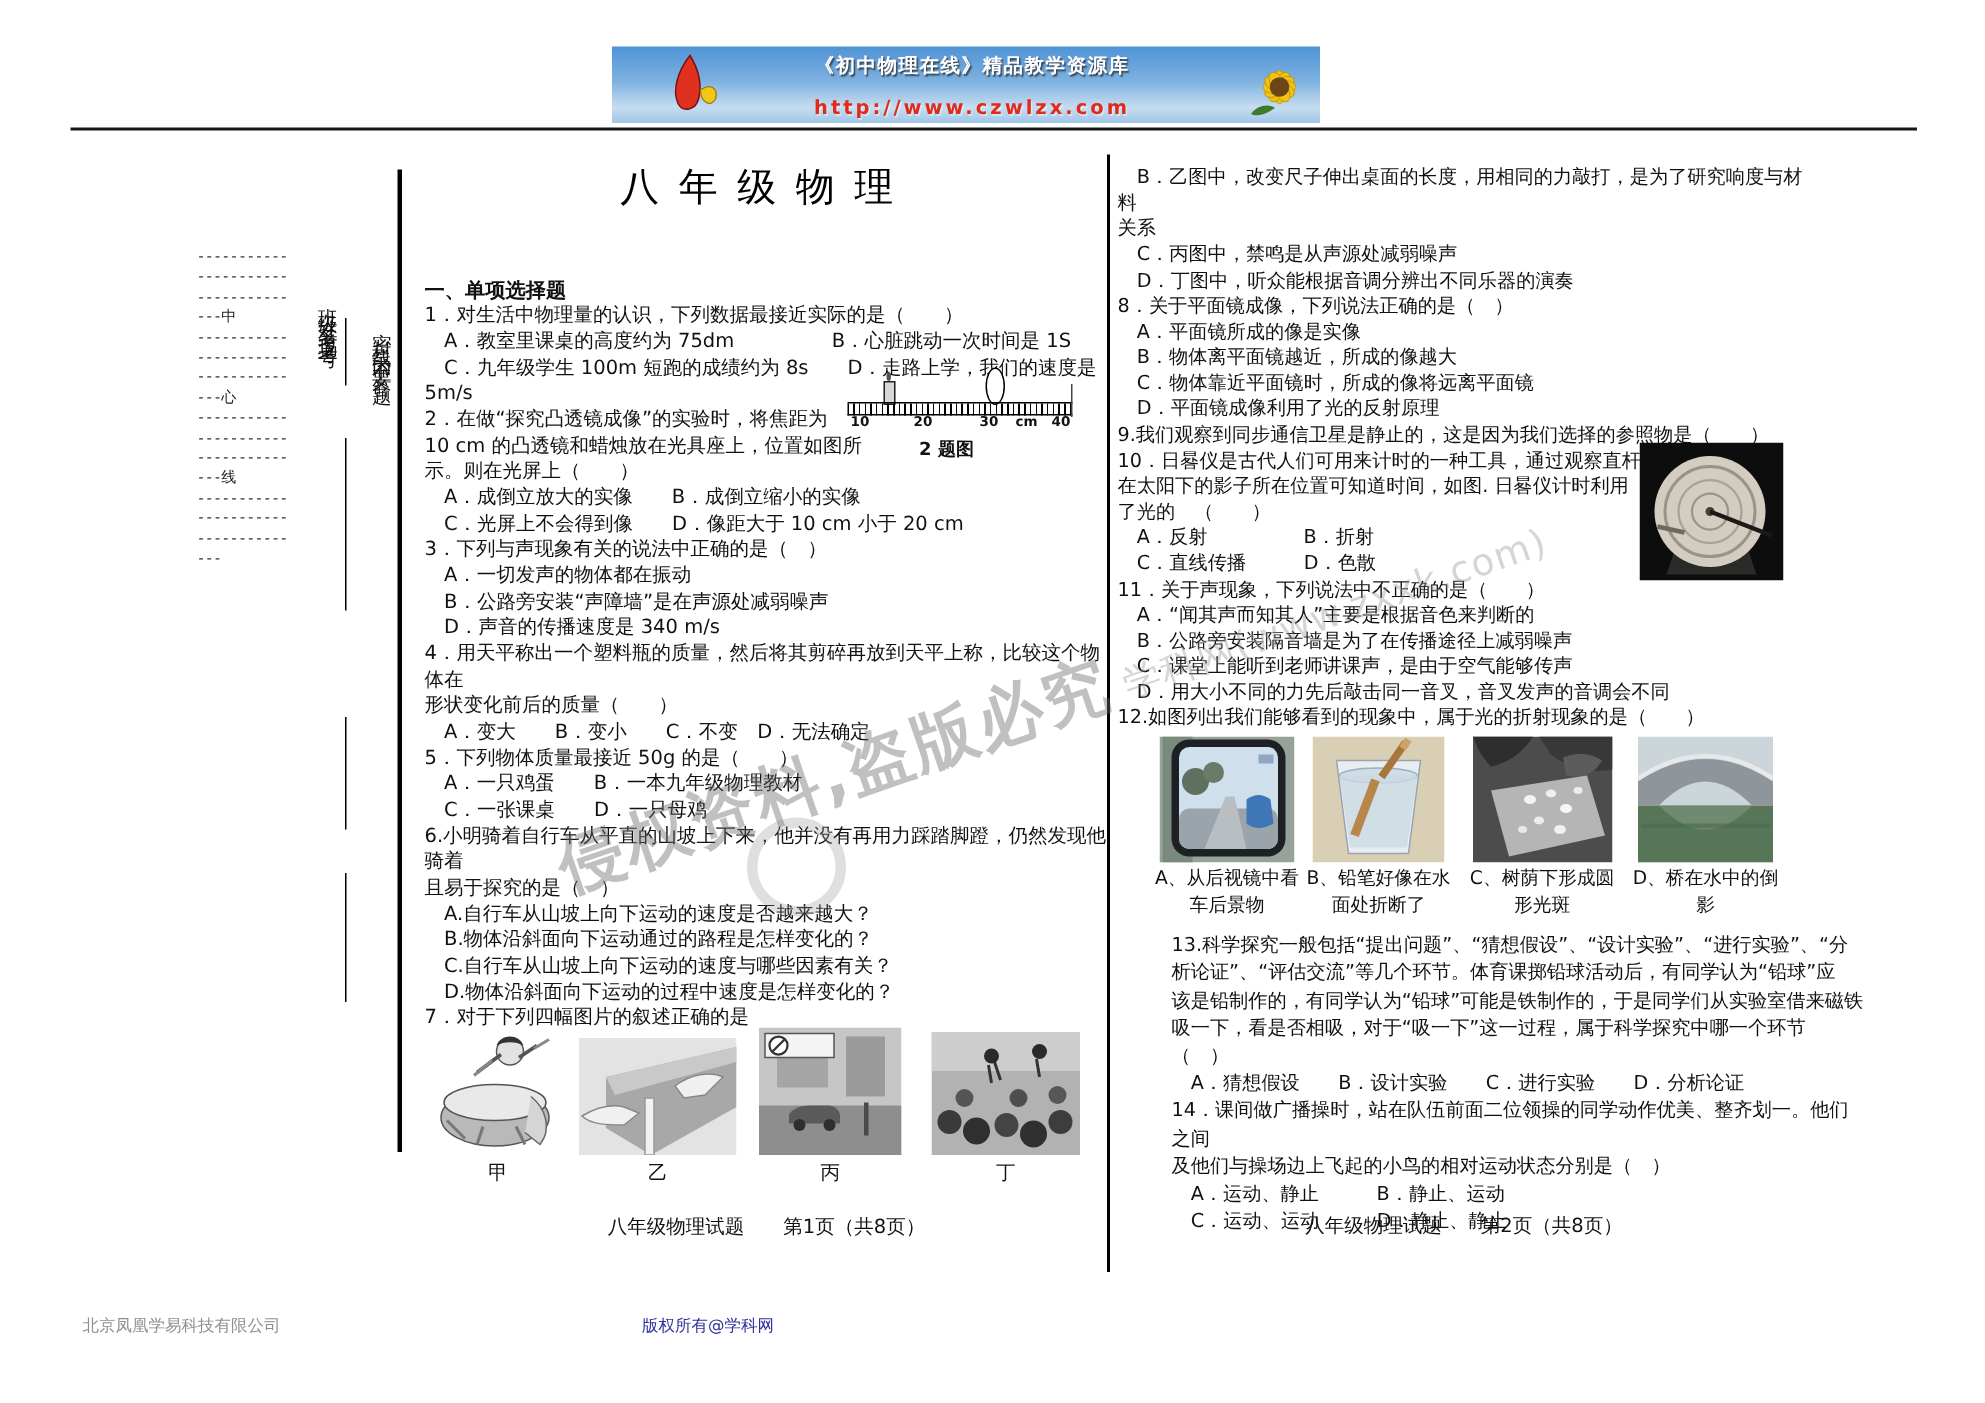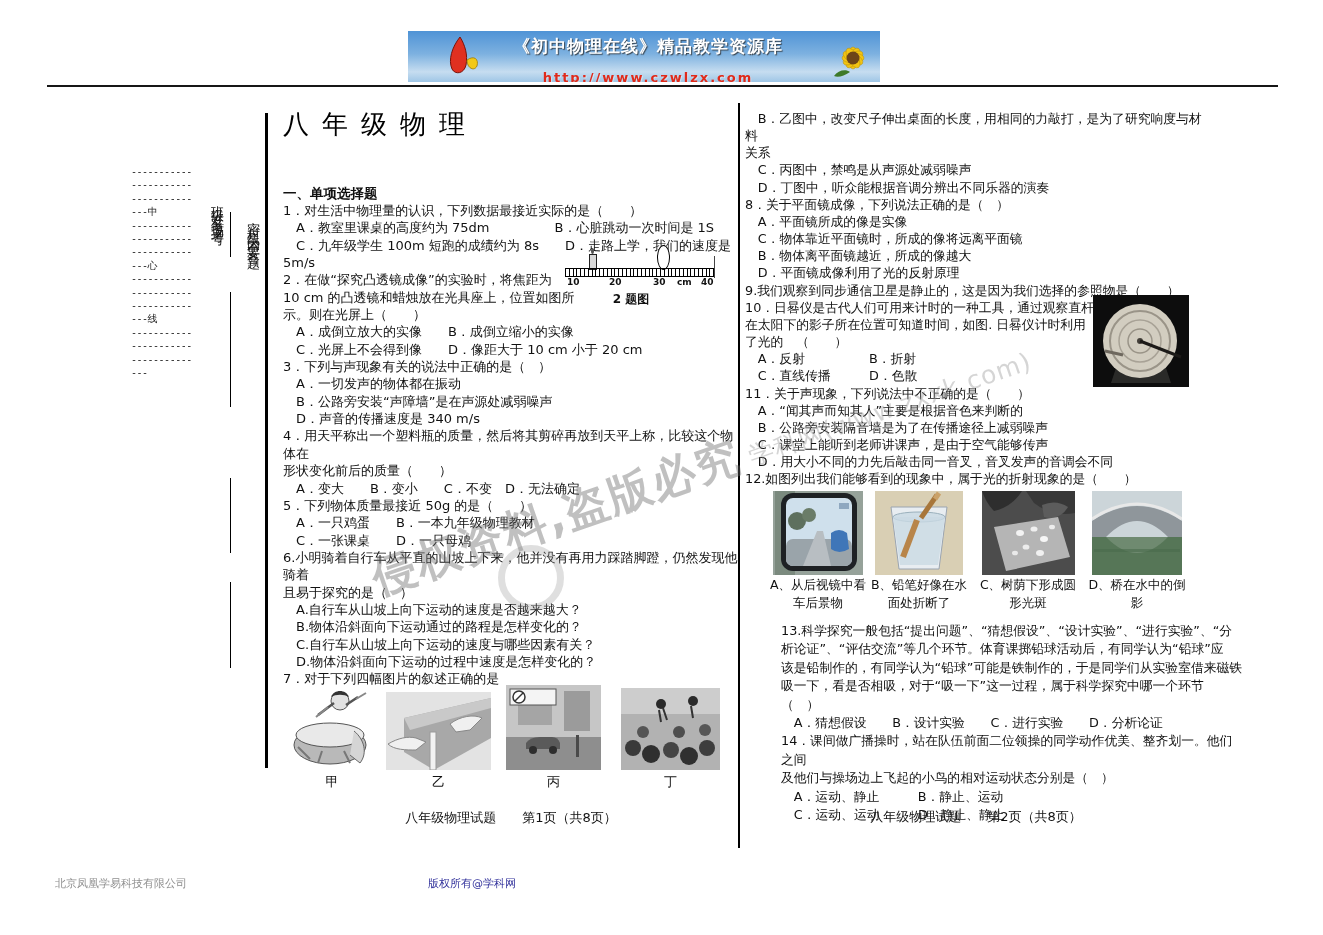--- a/index.html
+++ b/index.html
@@ -5,21 +5,21 @@
   html,body{margin:0;padding:0;background:#ffffff;width:1323px;height:935px;overflow:hidden;
             font-family:"DejaVu Sans",sans-serif;color:#111;}
   .page{position:relative;width:1323px;height:935px;background:#fff;}
 
   
   .banner{position:absolute;left:408px;top:31px;width:472px;height:51px;
           background:linear-gradient(180deg,#4f93d6 0%,#7db1e0 45%,#c6ddf0 80%,#9fc6e6 100%);
           overflow:hidden;}
   .banner-logo{position:absolute;left:30px;top:3px;}
   .banner-text{position:absolute;left:90px;top:4px;width:300px;text-align:center;}
-  .banner-title{color:#fff;font-weight:bold;font-size:17px;letter-spacing:1px;
+  .banner-title{color:#fff;font-weight:bold;font-size:13px;letter-spacing:1px;
                 text-shadow:1px 1px 1px rgba(40,40,40,.8);white-space:nowrap;}
   .banner-url{color:#e02a1a;font-weight:bold;font-size:13px;letter-spacing:2px;margin-top:12px;
               text-shadow:1px 1px 0 rgba(255,255,255,.4);}
   .sunflower{position:absolute;right:4px;bottom:-2px;}
 
   .top-rule{position:absolute;left:47px;top:85px;width:1231px;height:0;border-top:2px solid #161616;}
 
   
   .seal-dashes{position:absolute;left:131px;top:165px;font-family:"DejaVu Sans Mono",monospace;
                font-size:10px;line-height:13.4px;letter-spacing:-0.5px;color:#222;}
@@ -28,21 +28,21 @@
   .seal-notice{position:absolute;left:244px;top:212px;writing-mode:vertical-rl;text-orientation:upright;
                font-size:13px;letter-spacing:5px;color:#111;height:160px;}
   .fill-line{position:absolute;left:230px;width:0;border-left:1.5px solid #000;}
   .fl1{top:212px;height:45px;} .fl2{top:292px;height:115px;} .fl3{top:478px;height:75px;} .fl4{top:582px;height:86px;}
   .seal-thick{position:absolute;left:265px;top:113px;width:3px;height:655px;background:#000;}
   .col-divider{position:absolute;left:738px;top:103px;width:2px;height:745px;background:#000;}
 
   
   .left-col{position:absolute;left:283px;top:103px;width:456px;height:745px;}
   .right-col{position:absolute;left:745px;top:103px;width:462px;height:745px;}
-  .page-title{position:absolute;top:4px;left:0;width:100%;text-align:left;
+  .page-title{position:absolute;top:4px;left:0;width:100%;text-align:center;
               font-family:Liberation Sans, sans-serif;font-size:26px;letter-spacing:13px;color:#000;}
   .section-heading{position:absolute;top:82px;left:0;font-size:13.5px;font-weight:bold;white-space:pre-wrap;}
   .lines{position:absolute;left:0;width:100%;}
   .line{white-space:pre-wrap;}
   .left-lines{top:99px;font-size:13px;line-height:17.35px;}
   .rt-lines{top:7px;font-size:12.8px;line-height:17.15px;}
   .rb-lines{top:519px;font-size:12.8px;line-height:18.4px;margin-left:36px;}
   .col-footer{position:absolute;top:706px;left:0;width:100%;text-align:center;font-size:13px;white-space:pre-wrap;}
   .right-col .col-footer{top:705px;}
 
@@ -264,22 +264,22 @@
   <div class="col-divider"></div>
 
   <div class="right-col">
     <div class="lines rt-lines">
         <div class="line">　B．乙图中，改变尺子伸出桌面的长度，用相同的力敲打，是为了研究响度与材料</div>
         <div class="line">关系</div>
         <div class="line">　C．丙图中，禁鸣是从声源处减弱噪声</div>
         <div class="line">　D．丁图中，听众能根据音调分辨出不同乐器的演奏</div>
         <div class="line">8．关于平面镜成像，下列说法正确的是（　）</div>
         <div class="line">　A．平面镜所成的像是实像</div>
+        <div class="line">　B．物体离平面镜越近，所成的像越大</div>
         <div class="line">　C．物体靠近平面镜时，所成的像将远离平面镜</div>
-        <div class="line">　B．物体离平面镜越近，所成的像越大</div>
         <div class="line">　D．平面镜成像利用了光的反射原理</div>
         <div class="line">9.我们观察到同步通信卫星是静止的，这是因为我们选择的参照物是（　　）</div>
         <div class="line">10．日晷仪是古代人们可用来计时的一种工具，通过观察直杆</div>
         <div class="line">在太阳下的影子所在位置可知道时间，如图. 日晷仪计时利用</div>
         <div class="line">了光的　（　　）</div>
         <div class="line">　A．反射　　　　　B．折射</div>
         <div class="line">　C．直线传播　　　D．色散</div>
         <div class="line">11．关于声现象，下列说法中不正确的是（　　）</div>
         <div class="line">　A．“闻其声而知其人”主要是根据音色来判断的</div>
         <div class="line">　B．公路旁安装隔音墙是为了在传播途径上减弱噪声</div>

